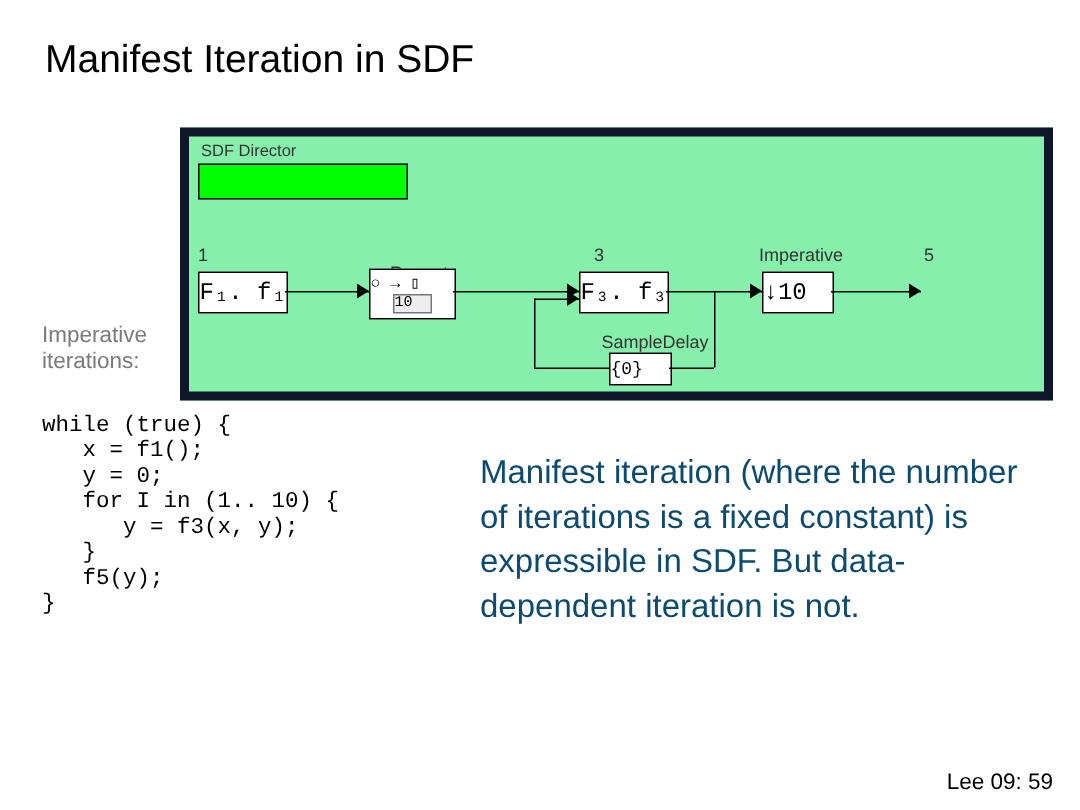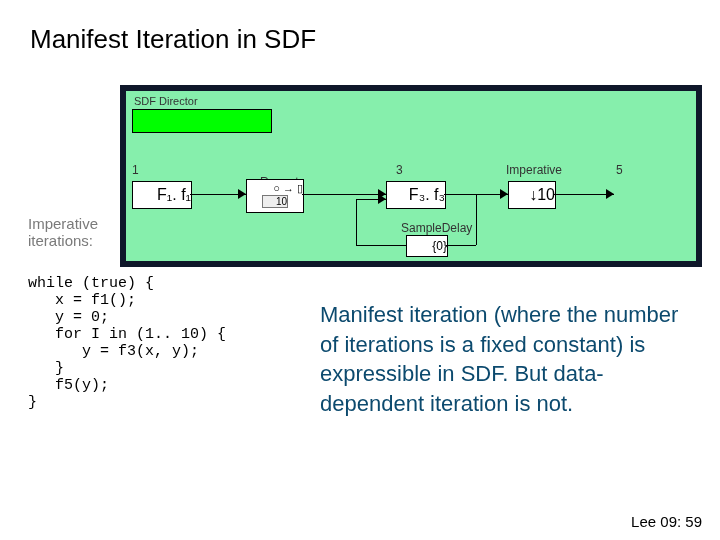--- a/index.html
+++ b/index.html
@@ -3,21 +3,21 @@
 <meta charset="utf-8">
 <style>
 body{margin:0;font-family:Arial,sans-serif;background:#fff;width:720px;height:540px;position:relative}
 .title{font-size:26px;padding:24px 12px 0 30px;color:#000000}
 .diagram{position:absolute;left:120px;top:85px;width:570px;height:170px;border:6px solid #0f172a;background:#86efac}
 .dir{position:absolute;left:6px;top:4px;width:140px}
 .dir-lbl{font-size:11px;color:#333;padding-left:2px}
 .dir-box{height:22px;background:#0f0;border:1px solid #000;margin-top:2px}
 .hline{position:absolute;height:1px;background:#000}
 .vline{position:absolute;width:1px;background:#000}
-.blk{position:absolute;border:1px solid #000;background:#fff;font-family:Liberation Sans, sans-serif;text-align:right;font-size:16px}
+.blk{position:absolute;border:1px solid #000;background:#fff;font-family:Liberation Mono, monospace;text-align:left;font-size:16px}
 .port{position:absolute;width:0;height:0;border-top:5px solid transparent;border-bottom:5px solid transparent;border-left:8px solid #000}
 .lblT{position:absolute;font-size:12px;color:#333}
 .imp{position:absolute;left:28px;top:215px;font-size:15px;color:#7a7a7a}
 .code{position:absolute;left:28px;top:275px;font-family:'Courier New',monospace;font-size:15px;white-space:pre;color:#000}
 .body-text{position:absolute;left:320px;top:300px;width:370px;font-size:22px;line-height:1.35;color:#0c4a6e}
 .footer{position:absolute;right:18px;bottom:10px;font-size:15px;color:#000}
 </style>
 </head>
 <body>
 

